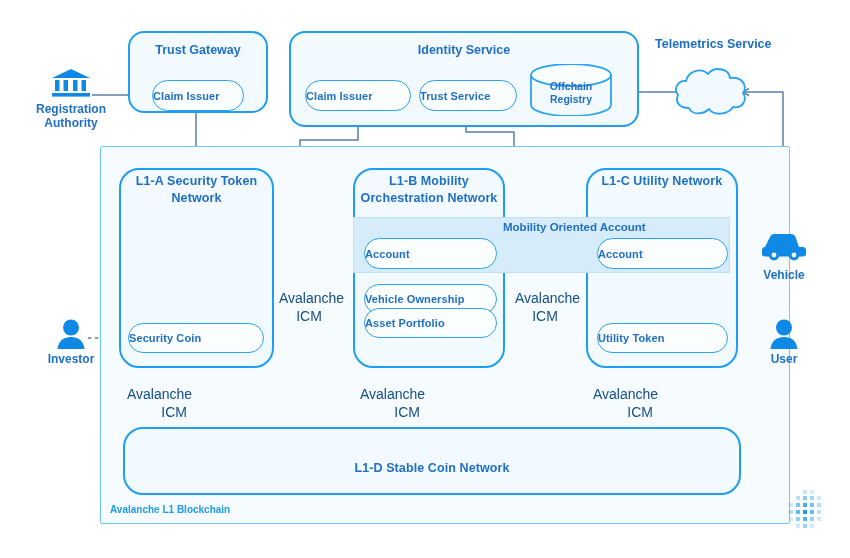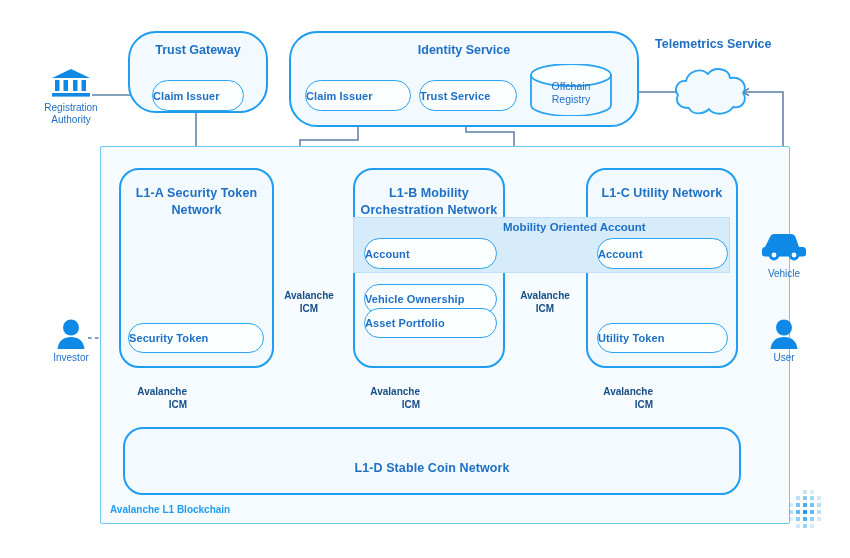--- a/index.html
+++ b/index.html
@@ -41,36 +41,36 @@
     background:#f2faff;
     border-radius:20px;
     align-items:flex-start;
     justify-content:center;
   }
   .net-title{
     color:#1f6fc4;
     font-weight:bold;
     font-size:12.5px;
     line-height:1.35;
-    padding-top:15px;
+    padding-top:3px;
     letter-spacing:.1px;
   }
   .net-title-bottom{
     align-items:flex-end;
   }
   .net-title-bottom .net-title{
     padding-top:0;
     padding-bottom:16px;
   }
 
   
   .svc-box{
     border:2.2px solid #1f9df0;
     background:#f2faff;
-    border-radius:28px;
+    border-radius:16px;
     align-items:flex-start;
     justify-content:center;
   }
   .svc-title{
     color:#1f6fc4;
     font-weight:bold;
     font-size:12.5px;
     padding-top:10px;
   }
 
@@ -98,49 +98,49 @@
     font-weight:bold;
     font-size:11.5px;
     white-space:nowrap;
     padding-left:37px;
   }
 
   
   .actor-label{
     position:absolute;
     color:#1f6fc4;
-    font-weight:normal;
-    font-size:10px;
+    font-weight:bold;
+    font-size:12px;
     line-height:1.2;
     text-align:center;
     white-space:pre-line;
   }
   .icm-label{
     position:absolute;
     color:#164e87;
-    font-weight:bold;
-    font-size:10px;
+    font-weight:normal;
+    font-size:14px;
     line-height:1.25;
     text-align:center;
     white-space:pre-line;
   }
   .chain-label{
     position:absolute;
     color:#1f9df0;
     font-weight:bold;
     font-size:10px;
   }
   .icon-wrap{
     position:absolute;
     display:block;
   }
   .cyl-label{
     position:absolute;
     color:#1f6fc4;
-    font-weight:normal;
+    font-weight:bold;
     font-size:10.5px;
     line-height:1.25;
     text-align:center;
     white-space:pre-line;
   }
 </style>
 </head>
 <body>
 
 <div id="stage">
@@ -245,21 +245,21 @@
     <path d="M17,46 C7,46 3,40 6,33 C1,27 6,18 14,19 C16,9 29,5 36,12
              C42,4 57,6 58,16 C70,14 76,24 71,31 C76,38 70,47 61,45
              C56,53 42,54 37,47 C31,53 20,53 17,46 Z" fill="#f2faff" stroke="#2aa3f2" stroke-width="1.9" stroke-linejoin="round"></path>
   </svg>
 
   <div class="node net-box" style="left:119px;top:168px;width:155px;height:200px;">
     <div class="net-title" style="white-space:pre-line;">L1-A Security Token
 Network</div>
   </div>
   <div class="node pill" style="left:128px;top:323px;width:136px;height:30px;">
-    <span>Security Token</span>
+    <span>Security Coin</span>
   </div>
 
   <div class="node net-box" style="left:353px;top:168px;width:152px;height:200px;">
     <div class="net-title" style="white-space:pre-line;">L1-B Mobility
 Orchestration Network</div>
   </div>
 
   <div class="node net-box" style="left:586px;top:168px;width:152px;height:200px;">
     <div class="net-title" style="white-space:pre-line;">L1-C Utility Network</div>
   </div>

